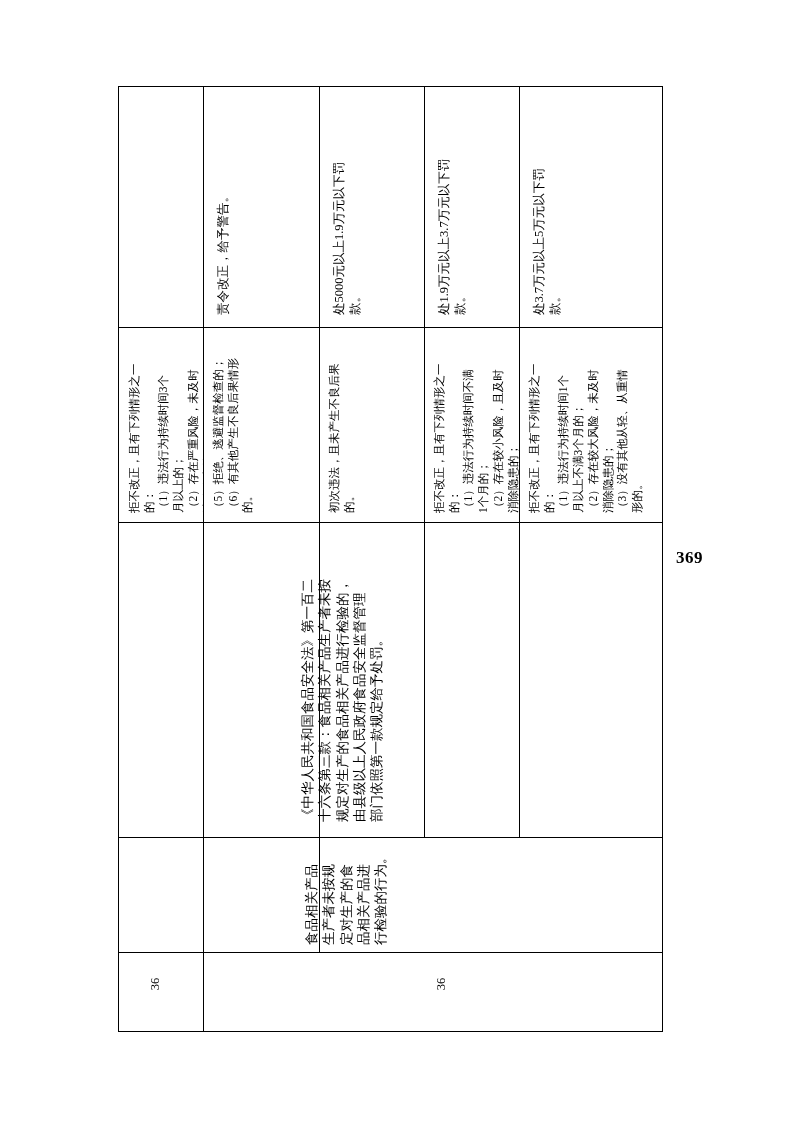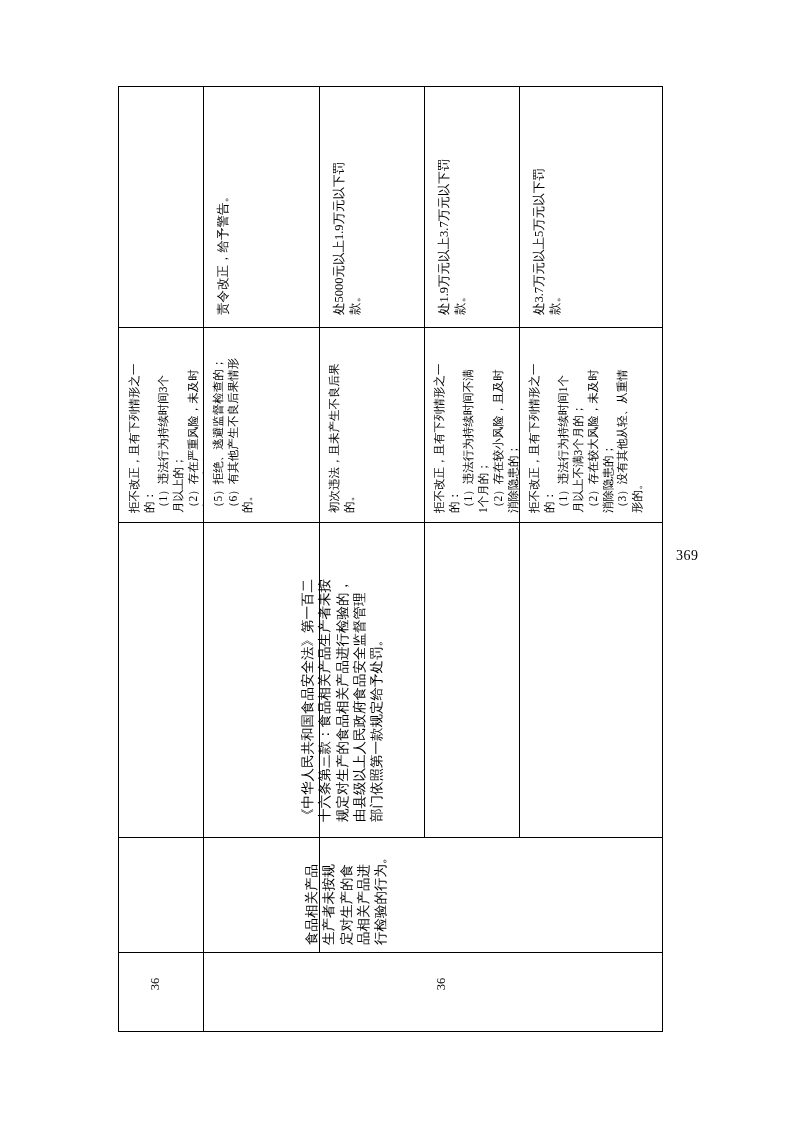--- a/index.html
+++ b/index.html
@@ -18,24 +18,25 @@
   .page {
     position: relative;
     width: 793px;
     height: 1122px;
   }
   
   .page-number {
     position: absolute;
     left: 676px;
     top: 548px;
-    font-size: 14px;
+    font-size: 17px;
     font-family: "Liberation Serif", serif;
     color: #000;
     letter-spacing: 0.5px;
+    font-weight: bold;
   }
   
   .table-frame {
     position: absolute;
     left: 118px;
     top: 86px;
     width: 545px;
     height: 946px;
     border: 1px solid #000;
     box-sizing: border-box;

